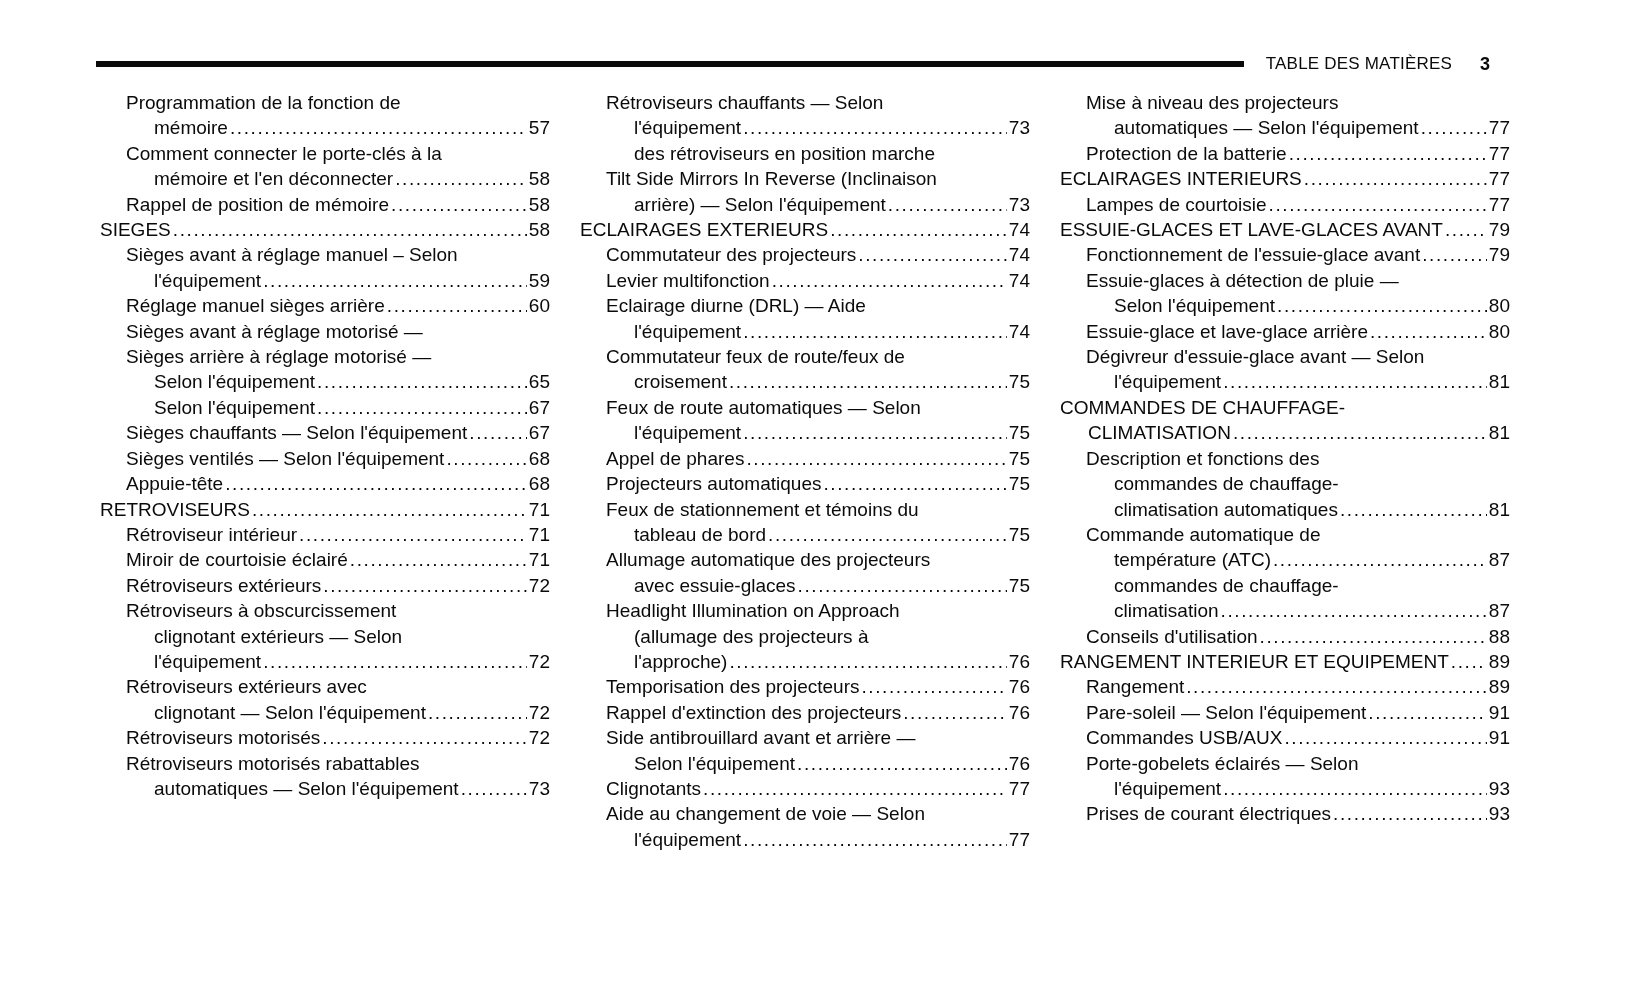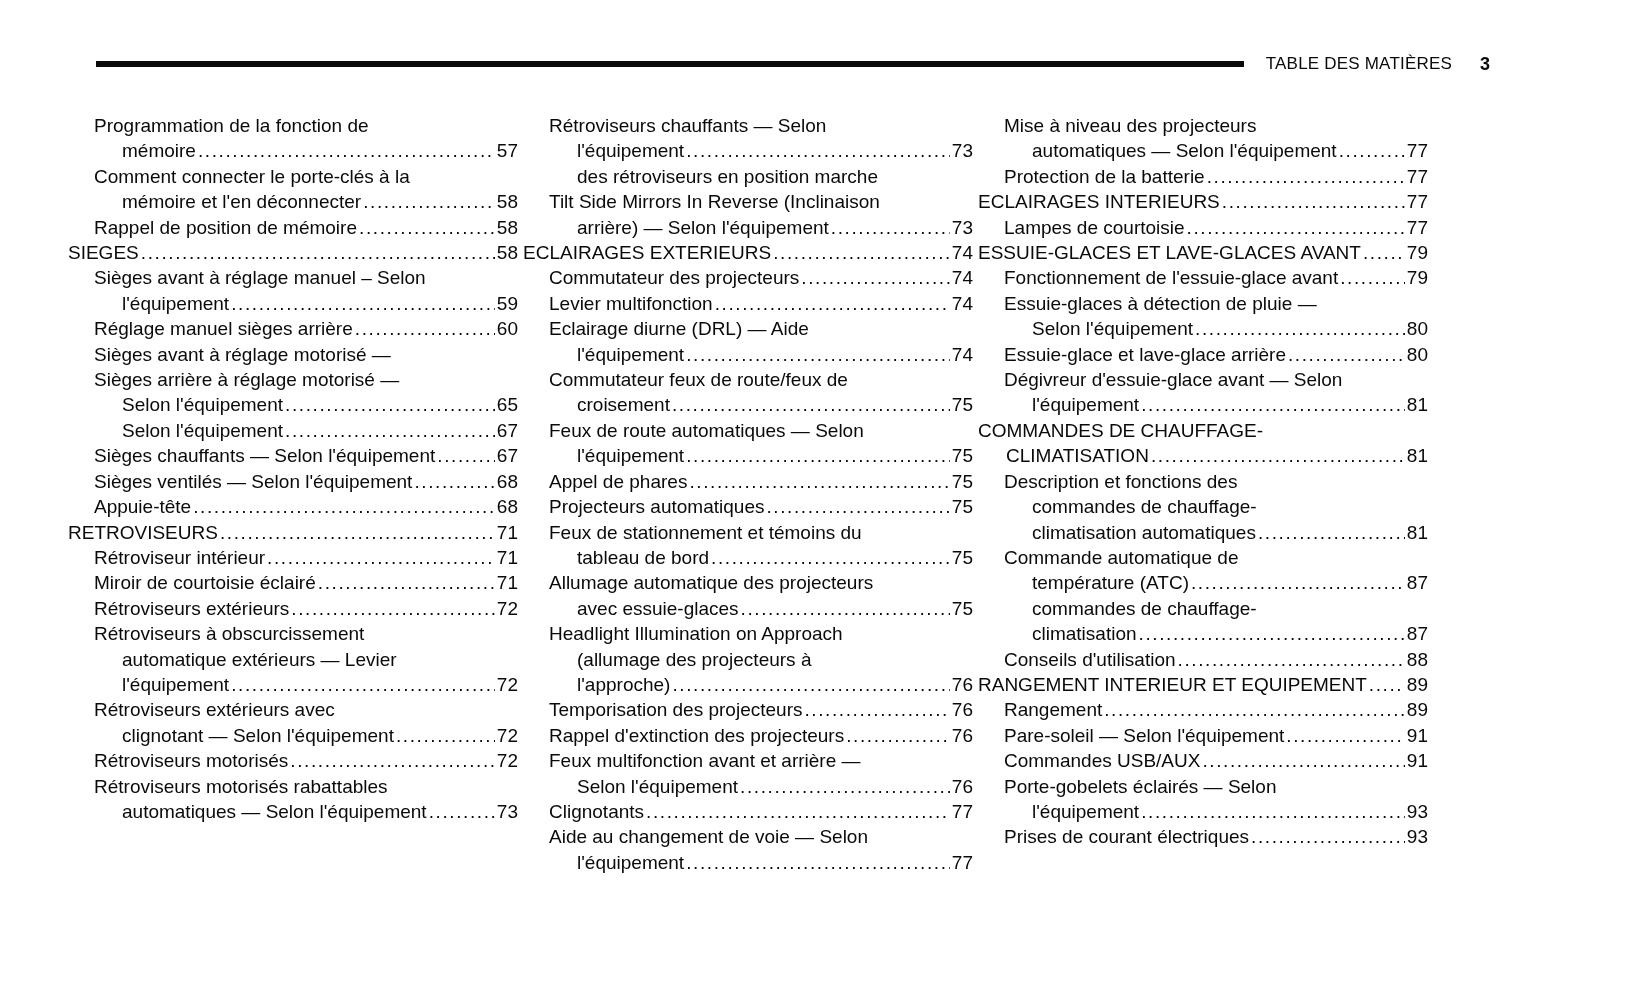--- a/index.html
+++ b/index.html
@@ -41,23 +41,23 @@
   .header-page {
     margin-left: 28px;
     font-size: 18px;
     font-weight: 700;
     white-space: nowrap;
   }
   
   .columns {
     display: grid;
     grid-template-columns: 450px 450px 450px;
-    column-gap: 5px;
-    padding-left: 68px;
-    margin-top: 39px;
+    column-gap: 30px;
+    padding-left: 100px;
+    margin-top: 16px;
     align-items: start;
   }
   .entry { font-size: 19px; line-height: 25.4px; }
   .entry.level1 { padding-left: 26px; }
   .line.cont { margin-left: 28px; }
   .line.leader { display: flex; align-items: baseline; justify-content: center; }
   .txt { white-space: nowrap; }
   .dots {
     flex: 1;
     overflow: hidden;
@@ -191,21 +191,21 @@
         </div>
         <div class="entry level1">
           <div class="line leader">
             <span class="txt">Rétroviseurs extérieurs</span>
             <span class="dots"></span>
             <span class="pg">72</span>
           </div>
         </div>
         <div class="entry level1">
           <div class="line">Rétroviseurs à obscurcissement</div>
-          <div class="line cont">automatique extérieurs — Levier</div>
+          <div class="line cont">clignotant extérieurs — Selon</div>
           <div class="line cont leader">
             <span class="txt">l'équipement</span>
             <span class="dots"></span>
             <span class="pg">72</span>
           </div>
         </div>
         <div class="entry level1">
           <div class="line">Rétroviseurs extérieurs avec</div>
           <div class="line cont leader">
             <span class="txt">clignotant — Selon l'équipement</span>
@@ -339,21 +339,21 @@
           </div>
         </div>
         <div class="entry level1">
           <div class="line leader">
             <span class="txt">Rappel d'extinction des projecteurs</span>
             <span class="dots"></span>
             <span class="pg">76</span>
           </div>
         </div>
         <div class="entry level1">
-          <div class="line">Feux multifonction avant et arrière —</div>
+          <div class="line">Side antibrouillard avant et arrière —</div>
           <div class="line cont leader">
             <span class="txt">Selon l'équipement</span>
             <span class="dots"></span>
             <span class="pg">76</span>
           </div>
         </div>
         <div class="entry level1">
           <div class="line leader">
             <span class="txt">Clignotants</span>
             <span class="dots"></span>

